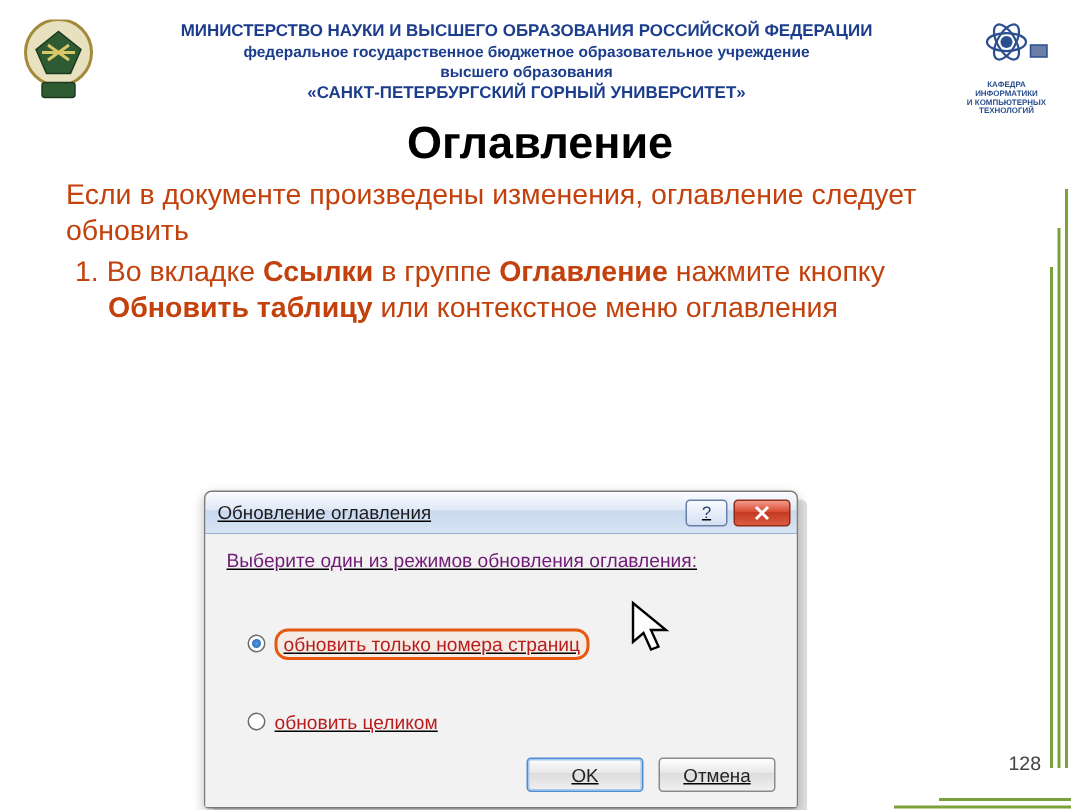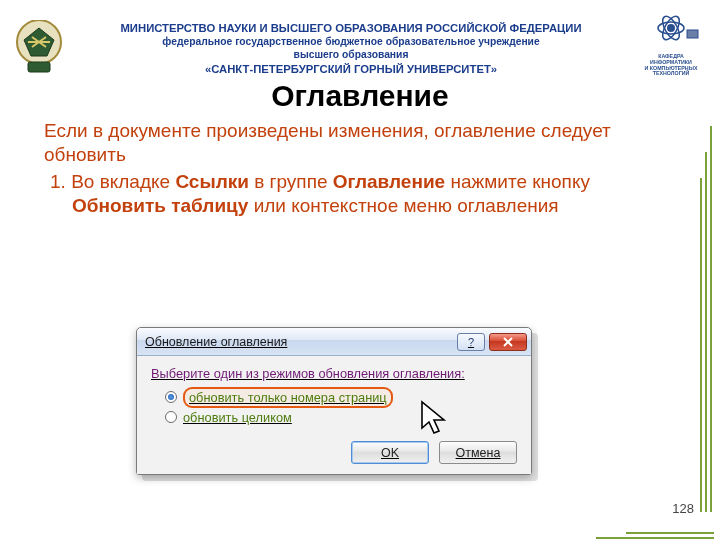--- a/index.html
+++ b/index.html
@@ -4,21 +4,21 @@
 <style>
   * { box-sizing: border-box; margin: 0; padding: 0; }
   body {
     width: 720px; height: 540px;
     font-family: Arial, sans-serif;
     background: #fff;
     position: relative;
     overflow: hidden;
   }
   .header {
-    display: flex; align-items: flex-end;
+    display: flex; align-items: center;
     padding: 6px 16px 0 14px;
     gap: 6px;
   }
   .logo-left { width: 50px; height: 56px; flex: none; }
   .logo-right { width: 66px; height: 70px; flex: none; }
   .header-text {
     flex: 1;
     text-align: center;
     color: #1b3d8c;
     font-weight: bold;
@@ -92,22 +92,23 @@
     border-color:#8f2b1b; color:#fff; font-weight:bold; font-size:13px;
   }
   .dlg-body {
     background:#f2f2f2;
     padding: 10px 14px 10px 14px;
   }
   .prompt { font-size:12.8px; color:#701a75; }
   .opts { padding: 6px 4px 4px 14px; }
   .radio-row {
     display:flex; align-items:center; gap:6px;
-    font-size:12.8px; color:#4d7c0f;
+    font-size:12.8px; color:#b91c1c;
     height:20px;
+    margin-top:32px;
   }
   .radio {
     width:12px;height:12px;border:1px solid #6b6b6b;border-radius:50%;
     background:#fff; display:flex;align-items:center;justify-content:center;
   }
   .radio.sel::after{content:"";width:6px;height:6px;border-radius:50%;
     background:radial-gradient(circle,#5a9ae0,#1b5fb3);}
   .hl {
     border:2px solid #e55910;
     border-radius:9px;

